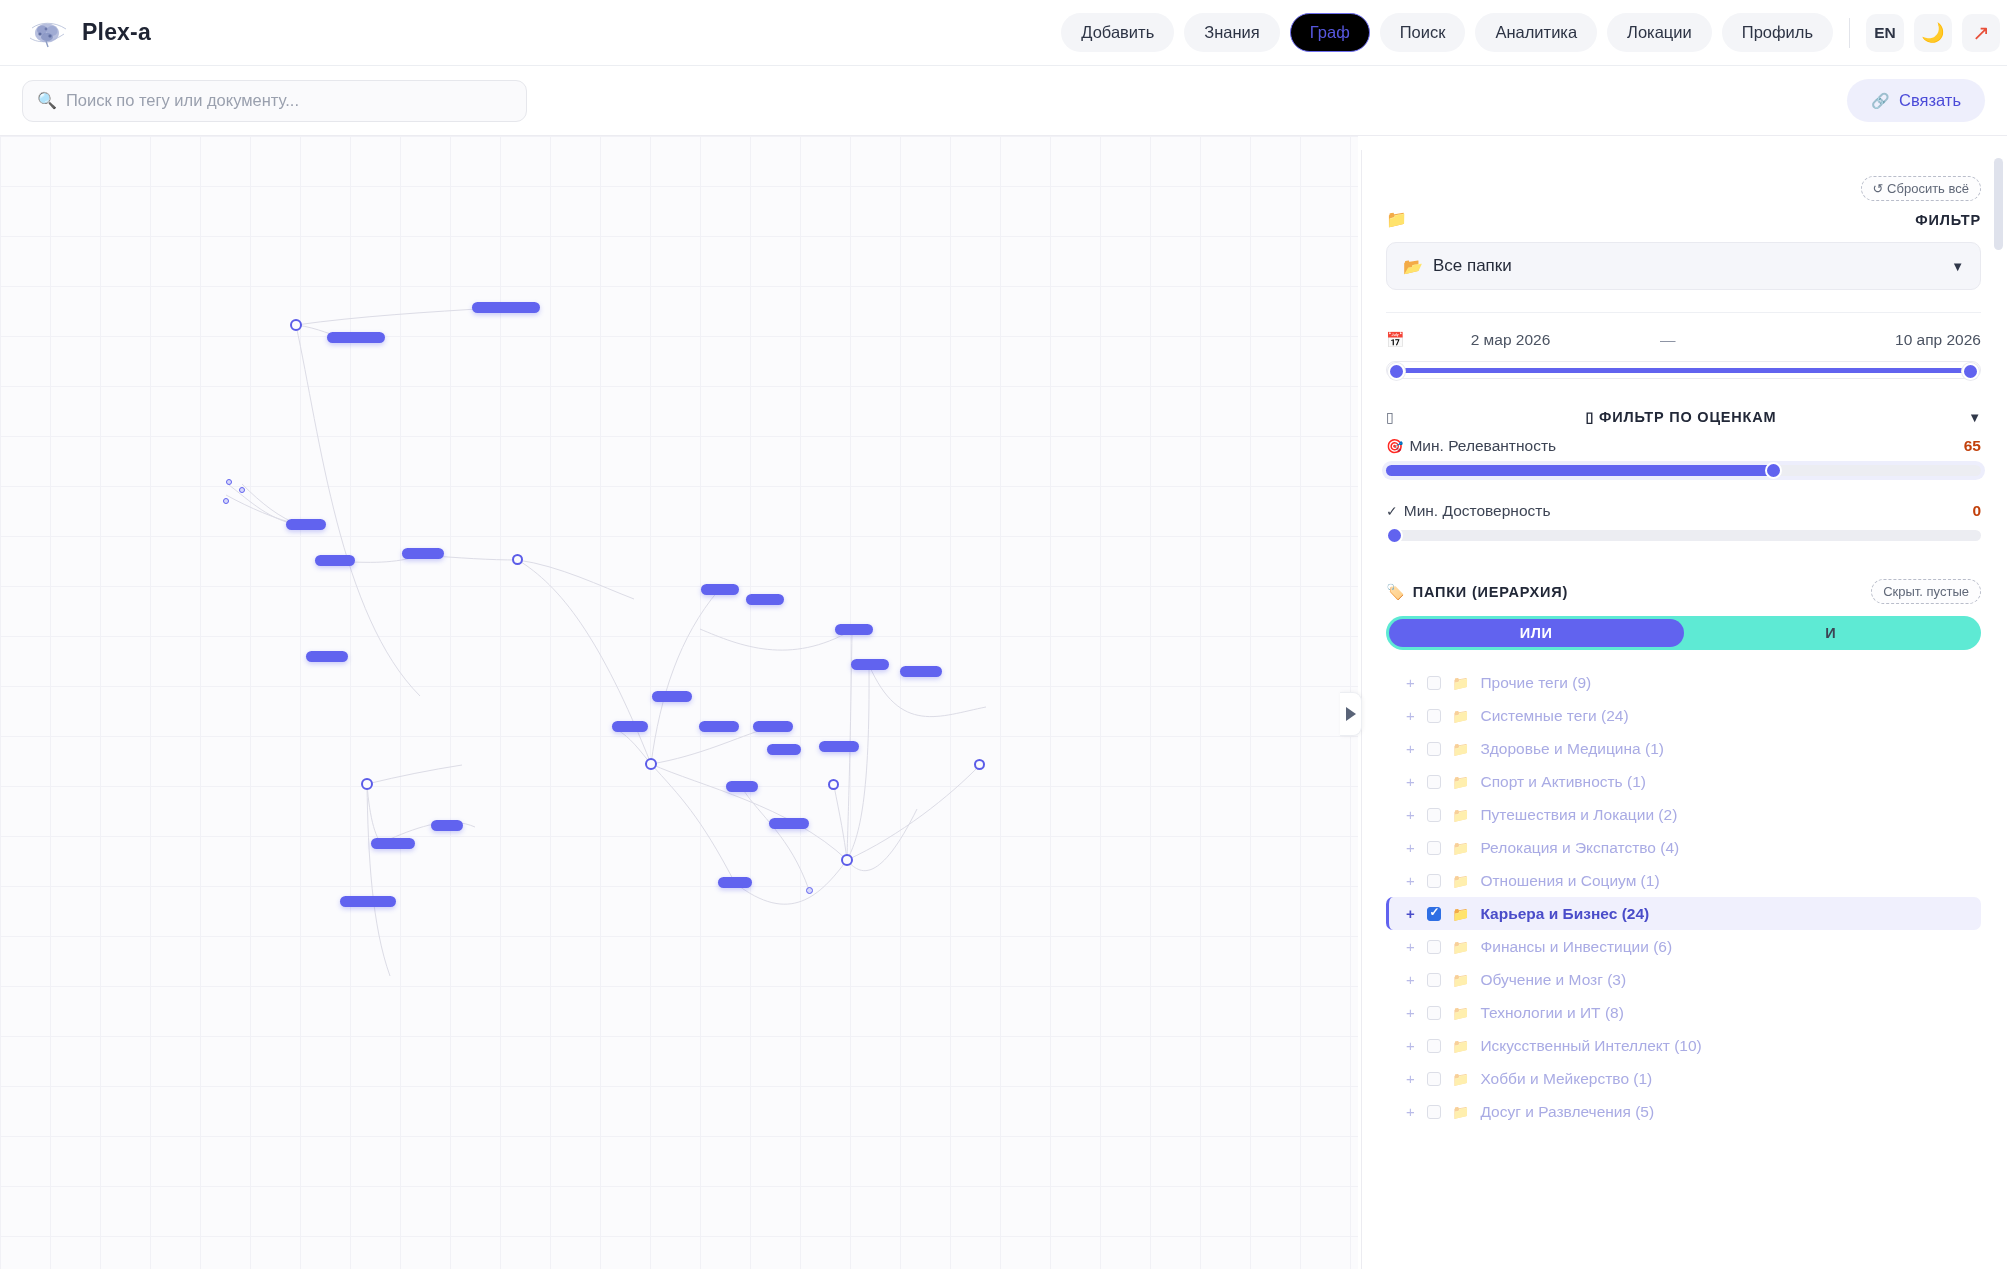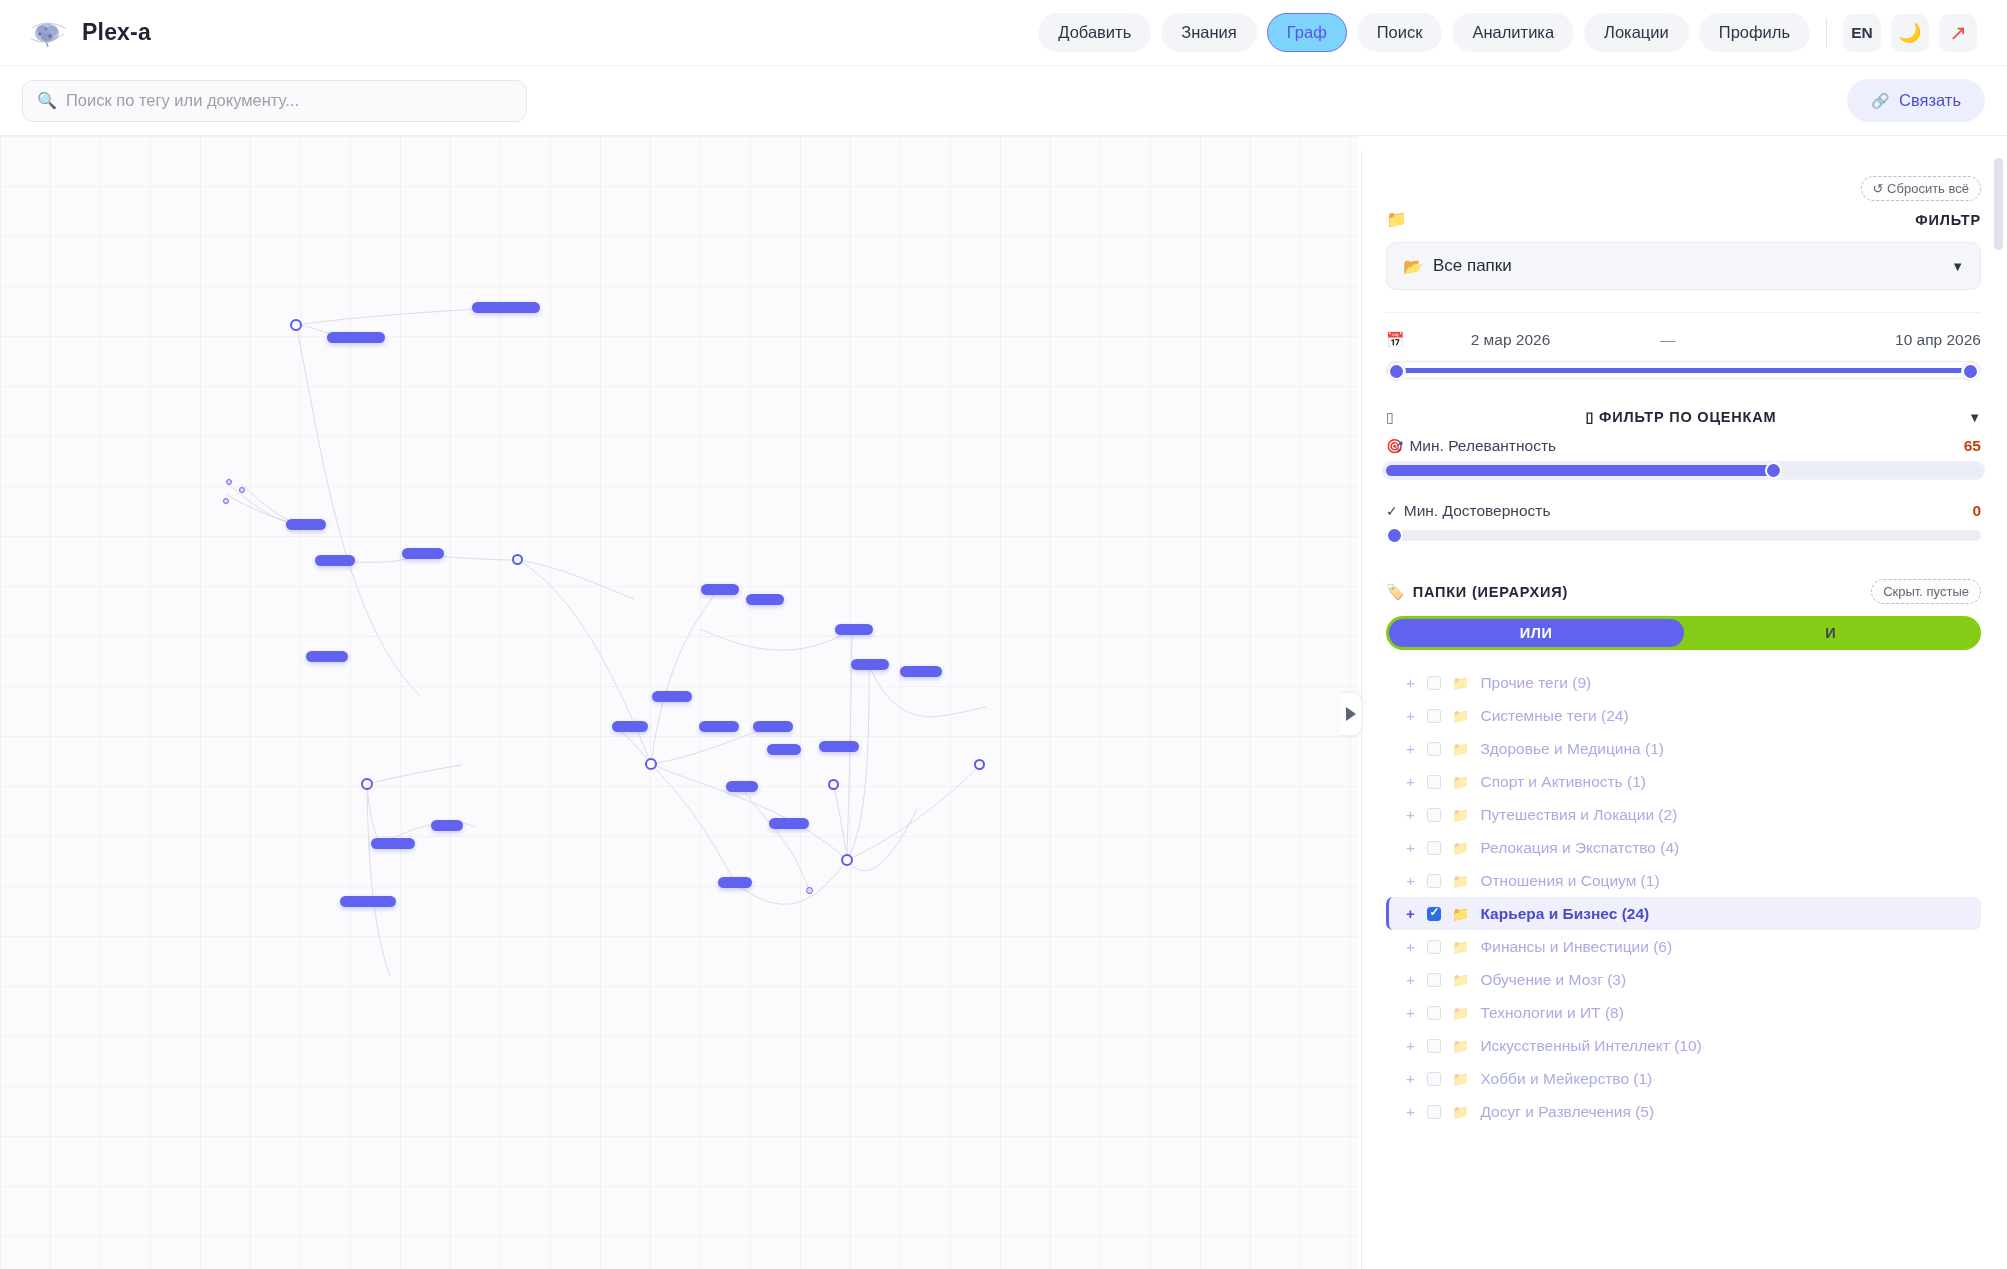--- a/index.html
+++ b/index.html
@@ -16,28 +16,28 @@
     position: absolute; top: 0; left: 0; width: 2007px; height: 66px;
     background: #ffffff;
     border-bottom: 1px solid #eceef2;
     display: flex; align-items: center;
   }
   .brand { display: flex; align-items: center; gap: 14px; padding-left: 26px; }
   .brand-logo { width: 42px; height: 34px; position: relative; }
   .brand-title {
     font-size: 23px; font-weight: bold; color: #1f2433; letter-spacing: .2px;
   }
-  .nav { margin-left: auto; display: flex; align-items: center; gap: 10px; padding-right: 30px; }
+  .nav { margin-left: auto; display: flex; align-items: center; gap: 10px; padding-right: 7px; }
   .nav-btn {
     background: #f4f5f8; border: 1px solid transparent; border-radius: 20px;
     padding: 9px 19px; font-size: 16.5px; color: #2d3445; cursor: pointer;
     white-space: nowrap; font-family: "Liberation Sans", sans-serif;
   }
   .nav-btn.active {
-    background: #7dd3fc; border: 1.5px solid #6f6ff0; color: #5757e0;
+    background: #000000; border: 1.5px solid #6f6ff0; color: #5757e0;
   }
   .nav-sep { width: 1px; height: 30px; background: #e2e4ea; margin: 0 6px; }
   .icon-btn {
     background: #f4f5f8; border: none; border-radius: 10px;
     width: 38px; height: 38px; font-size: 16px; color: #2d3445;
     display: flex; align-items: center; justify-content: center; cursor: pointer;
     font-family: "Liberation Sans", sans-serif; font-weight: bold;
   }
   .icon-btn.plain { font-weight: bold; font-size: 15.5px; }
   .icon-btn.emoji { font-size: 19px; font-weight: normal; }
@@ -199,21 +199,21 @@
     margin-left: 8px; font-size: 14.5px; font-weight: bold;
     letter-spacing: .8px; color: #222838;
   }
   .hide-empty {
     margin-left: auto; background: #fdfdfe; border: 1px dashed #b9bdca;
     border-radius: 13px; padding: 4px 11px; font-size: 13px; color: #606878;
     cursor: pointer; font-family: "Liberation Sans", sans-serif;
   }
 
   .mode-toggle {
-    margin-top: 12px; height: 34px; background: #84cc16; border-radius: 17px;
+    margin-top: 12px; height: 34px; background: #5eead4; border-radius: 17px;
     display: flex; align-items: center; padding: 3px;
   }
   .mode-btn {
     flex: 1; height: 28px; border-radius: 15px; border: none; cursor: pointer;
     font-size: 14.5px; font-weight: bold; letter-spacing: .6px;
     background: transparent; color: #3d4454;
     font-family: "Liberation Sans", sans-serif;
   }
   .mode-btn.on { background: #6163ef; color: #ffffff; }
 

